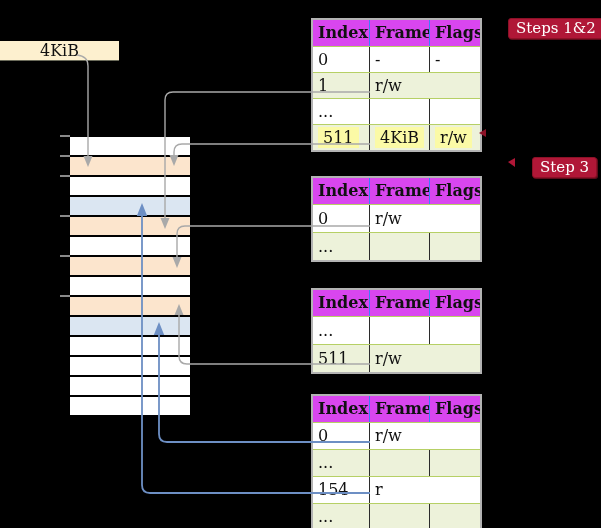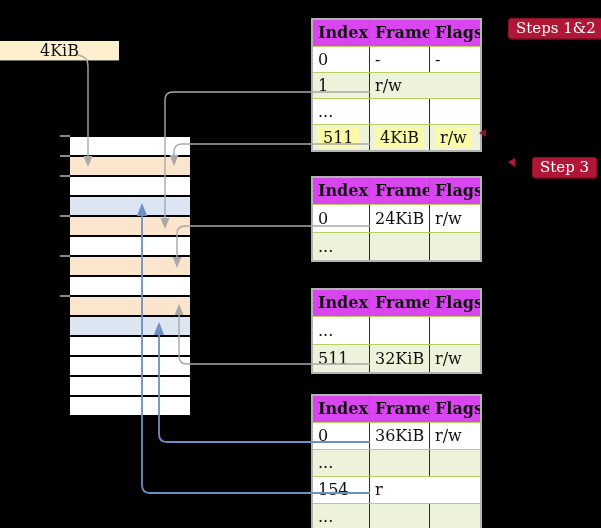--- a/index.html
+++ b/index.html
@@ -121,21 +121,20 @@
       </div>
     </div>
   <div class="ptable" id="pt1">
       <div class="prow phead">
         <div class="pcell c0">Index</div>
         <div class="pcell c1">Frame</div>
         <div class="pcell c2">Flags</div>
       </div>
       <div class="prow pbody">
         <div class="pcell c0">0</div>
-        <div class="pcell c1">24KiB</div>
         <div class="pcell c2">r/w</div>
       </div>
       <div class="prow pbody row-shaded">
         <div class="pcell c0">...</div>
         <div class="pcell c1"></div>
         <div class="pcell c2"></div>
       </div>
     </div>
   <div class="ptable" id="pt2">
       <div class="prow phead">
@@ -143,33 +142,31 @@
         <div class="pcell c1">Frame</div>
         <div class="pcell c2">Flags</div>
       </div>
       <div class="prow pbody">
         <div class="pcell c0">...</div>
         <div class="pcell c1"></div>
         <div class="pcell c2"></div>
       </div>
       <div class="prow pbody row-shaded">
         <div class="pcell c0">511</div>
-        <div class="pcell c1">32KiB</div>
         <div class="pcell c2">r/w</div>
       </div>
     </div>
   <div class="ptable" id="pt3">
       <div class="prow phead">
         <div class="pcell c0">Index</div>
         <div class="pcell c1">Frame</div>
         <div class="pcell c2">Flags</div>
       </div>
       <div class="prow pbody">
         <div class="pcell c0">0</div>
-        <div class="pcell c1">36KiB</div>
         <div class="pcell c2">r/w</div>
       </div>
       <div class="prow pbody row-shaded">
         <div class="pcell c0">...</div>
         <div class="pcell c1"></div>
         <div class="pcell c2"></div>
       </div>
       <div class="prow pbody">
         <div class="pcell c0">154</div>
         <div class="pcell c2">r</div>

